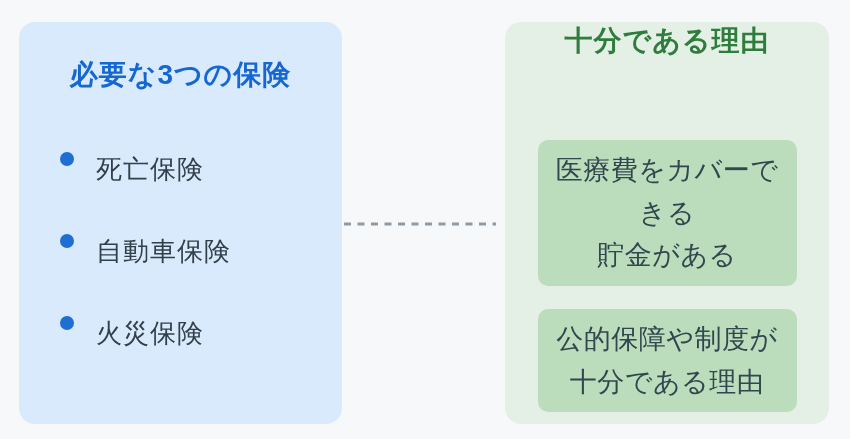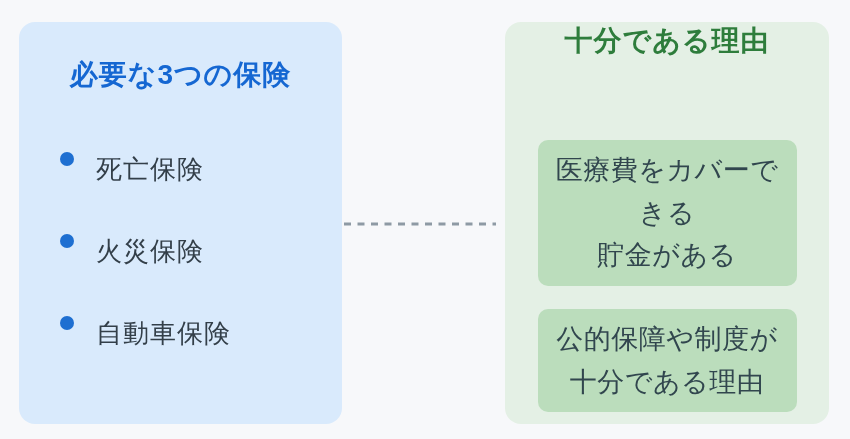--- a/index.html
+++ b/index.html
@@ -99,25 +99,25 @@
 
   <section class="panel left">
     <h2 class="panel-title">必要な3つの保険</h2>
     <ul class="insurance-list">
       <li>
         <span class="dot"></span>
         <span>死亡保険</span>
       </li>
       <li>
         <span class="dot"></span>
-        <span>火災保険</span>
+        <span>自動車保険</span>
       </li>
       <li>
         <span class="dot"></span>
-        <span>自動車保険</span>
+        <span>火災保険</span>
       </li>
     </ul>
   </section>
 
   <svg class="connector" viewBox="0 0 156 12" xmlns="http://www.w3.org/2000/svg" aria-hidden="true">
     <line x1="2" y1="6" x2="154" y2="6" stroke="#8e9aa4" stroke-width="3.2" stroke-dasharray="7 6.5"></line>
   </svg>
 
   <section class="panel right">
     <h2 class="panel-title">十分である理由</h2>

